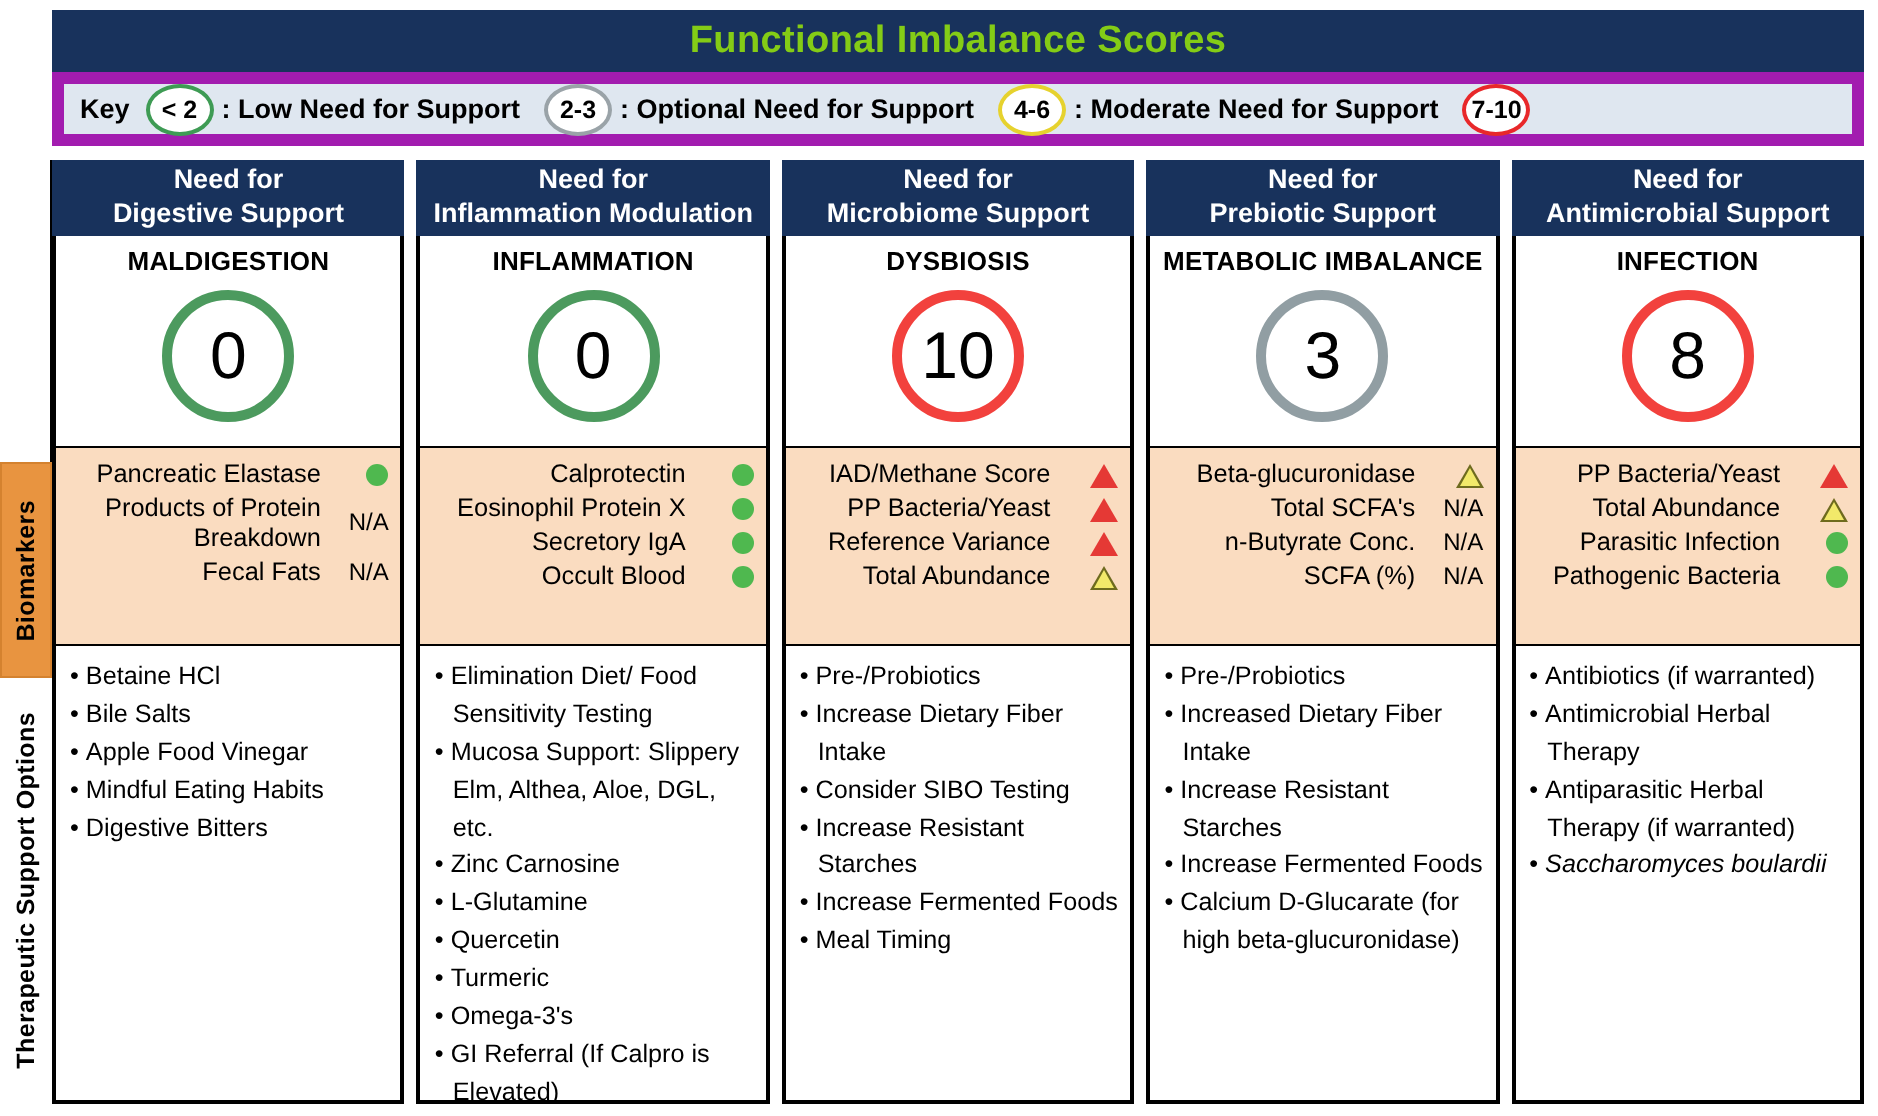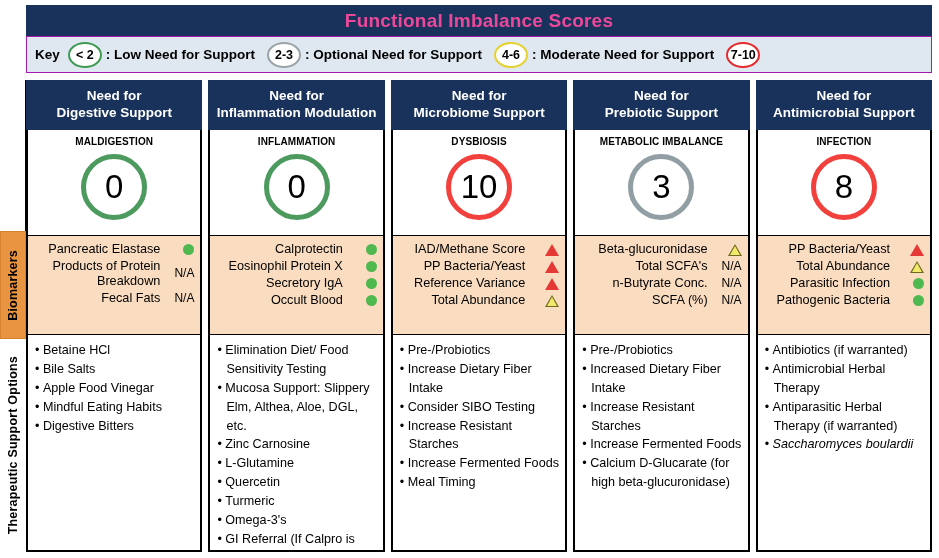--- a/index.html
+++ b/index.html
@@ -9,30 +9,30 @@
     font-family:"Liberation Sans", sans-serif;
     color:#000;
     overflow:hidden;
   }
   .sheet{position:relative;width:939px;height:558px;box-sizing:border-box;}
 
   
   .title-bar{
     position:absolute;left:26px;top:5px;width:906px;height:31px;
     background:#18325c;
-    color:#ec4899;
+    color:#84cc16;
     display:flex;align-items:center;justify-content:center;
     font-size:19px;font-weight:bold;letter-spacing:.2px;
   }
 
   
   .key-bar{
     position:absolute;left:26px;top:36px;width:906px;height:37px;
     background:#dfe7f0;
-    border:1px solid #a21caf;
+    border:6px solid #a21caf;
     box-sizing:border-box;
     display:flex;align-items:center;
     padding-left:8px;
     font-size:13.5px;font-weight:bold;white-space:nowrap;
   }
   .key-word{margin-right:6px;}
   .key-seg{display:flex;align-items:center;}
   .key-pill{
     display:inline-flex;align-items:center;justify-content:center;
     width:34px;height:26px;border-radius:50%;
@@ -50,34 +50,34 @@
 
   
   .cols{
     position:absolute;left:26px;top:80px;width:906px;height:472px;
     display:flex;gap:6px;
   }
   .col{flex:1;display:flex;flex-direction:column;min-width:0;}
 
   .col-head{
     background:#18325c;color:#fff;
-    height:50px;box-sizing:border-box;
+    height:38px;box-sizing:border-box;
     display:flex;flex-direction:column;align-items:center;justify-content:center;
     font-size:13.5px;font-weight:bold;line-height:1.25;
     text-align:center;
   }
 
   .col-score{
     border-left:2px solid #000;border-right:2px solid #000;
     background:#fff;
     height:105px;box-sizing:border-box;
     display:flex;flex-direction:column;align-items:center;
     padding-top:6px;
   }
-  .cond{font-size:10px;font-weight:bold;letter-spacing:.1px;text-align:center;
+  .cond{font-size:13px;font-weight:bold;letter-spacing:.1px;text-align:center;
         line-height:1.1;white-space:nowrap;}
   .score-circle{
     margin-top:7px;
     width:66px;height:66px;border-radius:50%;
     background:#fff;box-sizing:border-box;
     display:flex;align-items:center;justify-content:center;
     font-size:33px;font-weight:normal;color:#000;
   }
   .score-circle.green{border:5px solid #4c9a5e;}
   .score-circle.gray{border:5px solid #919ea3;}

